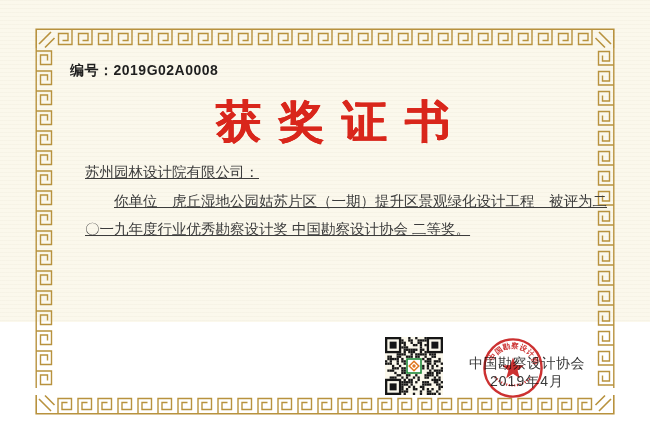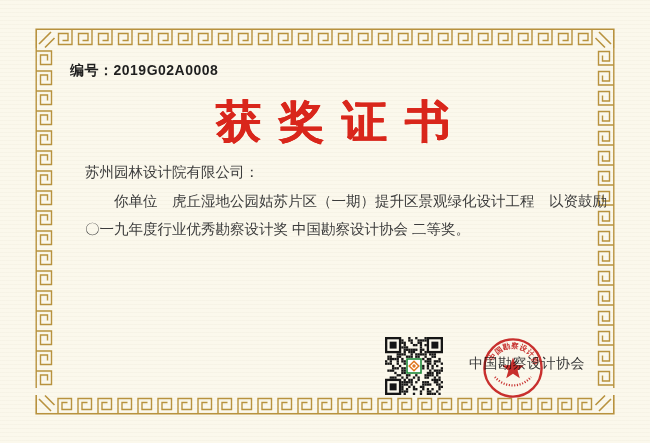--- a/index.html
+++ b/index.html
@@ -1,21 +1,21 @@
 <!DOCTYPE html>
 <html><head>
 <meta charset="utf-8">
 <style>
   html,body{margin:0;padding:0;}
   body{
     width:650px;height:443px;overflow:hidden;
     font-family:"Liberation Sans","DejaVu Sans",sans-serif;
   }
   .certificate{
-    position:relative;width:650px;height:443px;
+    position:relative;width:650px;height:322px;
     background:#fbf8ec;
     background-image:repeating-linear-gradient(
       180deg, rgba(120,110,70,0.035) 0px, rgba(120,110,70,0.035) 1px,
       rgba(0,0,0,0) 1px, rgba(0,0,0,0) 4px);
   }
   .border-svg{position:absolute;left:0;top:0;width:650px;height:443px;pointer-events:none;}
   .serial{
     position:absolute;left:70px;top:62px;
     font-size:14px;font-weight:bold;color:#1f1f1f;letter-spacing:0.5px;
     white-space:nowrap;
@@ -25,21 +25,21 @@
     text-align:center;font-size:45px;line-height:52px;
     font-weight:900;color:#d9261b;letter-spacing:18px;text-indent:18px;
     white-space:nowrap;
     text-shadow:0.6px 0 0 #d9261b, -0.6px 0 0 #d9261b;
     margin-top:40px;
   }
   .body-text{
     position:absolute;left:85px;top:158px;width:510px;
     font-size:14.5px;line-height:28.5px;color:#3c3c3c;
   }
-  .body-text .line{white-space:nowrap;}
+  .body-text .line{white-space:nowrap;text-decoration:underline;}
   .body-text .indent{text-indent:2em;}
   .issuer{
     position:absolute;left:462px;top:355px;width:130px;
     font-size:14px;color:#3a3a3a;line-height:17px;text-align:center;
   }
   .issuer .org{white-space:nowrap;letter-spacing:0.5px;}
   .issuer .date{white-space:nowrap;margin-top:1px;letter-spacing:1px;}
   .qr{position:absolute;left:385px;top:337px;width:58px;height:58px;}
   .seal{position:absolute;left:475px;top:330px;width:76px;height:76px;
         mix-blend-mode:multiply;opacity:0.92;}
@@ -155,21 +155,21 @@
   </svg>
 
   <div class="serial">
     <span>编号：</span><span>2019G02A0008</span>
   </div>
 
   <div class="title">获奖证书</div>
 
   <div class="body-text">
     <div class="line">苏州园林设计院有限公司：</div>
-    <div class="line indent">你单位　虎丘湿地公园姑苏片区（一期）提升区景观绿化设计工程　以资鼓励</div>
+    <div class="line indent">你单位　虎丘湿地公园姑苏片区（一期）提升区景观绿化设计工程　被评为二</div>
     <div class="line">〇一九年度行业优秀勘察设计奖 中国勘察设计协会 二等奖。</div>
   </div>
 
   <svg class="qr" id="qr-svg" viewBox="0 0 58 58" xmlns="http://www.w3.org/2000/svg">
     <rect x="0" y="0" width="58" height="58" fill="#fbf8ec"></rect>
     <g id="qr-cells" fill="#161616">
         <rect x="23.20" y="0.00" width="2.32" height="2.32"></rect>
         <rect x="30.16" y="0.00" width="2.32" height="2.32"></rect>
         <rect x="39.44" y="0.00" width="2.32" height="2.32"></rect>
         <rect x="16.24" y="2.32" width="2.32" height="2.32"></rect>
@@ -389,20 +389,21 @@
 
     <g>
       <rect x="22" y="22" width="14" height="14" fill="#ffffff" stroke="#1F8A3A" stroke-width="1.6"></rect>
       <path d="M29,24.2 L33.8,29 L29,33.8 L24.2,29 Z" fill="none" stroke="#E07820" stroke-width="1.5"></path>
       <circle cx="29" cy="29" r="1.7" fill="#E07820"></circle>
     </g>
   </svg>
 
   <div class="issuer">
     <div class="org">中国勘察设计协会</div>
+    <div class="date">2019年4月</div>
   </div>
 
   <svg class="seal" viewBox="0 0 76 76" xmlns="http://www.w3.org/2000/svg">
     <defs>
       <path id="seal-arc-top" d="M17.5,33.5 A21.4,21.4 0 0 1 58.5,33.5" fill="none"></path>
       <path id="seal-arc-bottom" d="M20,46 A23,23 0 0 0 56,46" fill="none"></path>
     </defs>
     <circle cx="38" cy="38" r="28.6" fill="none" stroke="#C81F1F" stroke-width="2.4"></circle>
     <text font-size="7.4" font-weight="bold" fill="#C81F1F" letter-spacing="0.4" font-family="'DejaVu Sans',sans-serif">
       <textPath href="#seal-arc-top" xlink:href="#seal-arc-top" startOffset="2">中国勘察设计协会</textPath>

